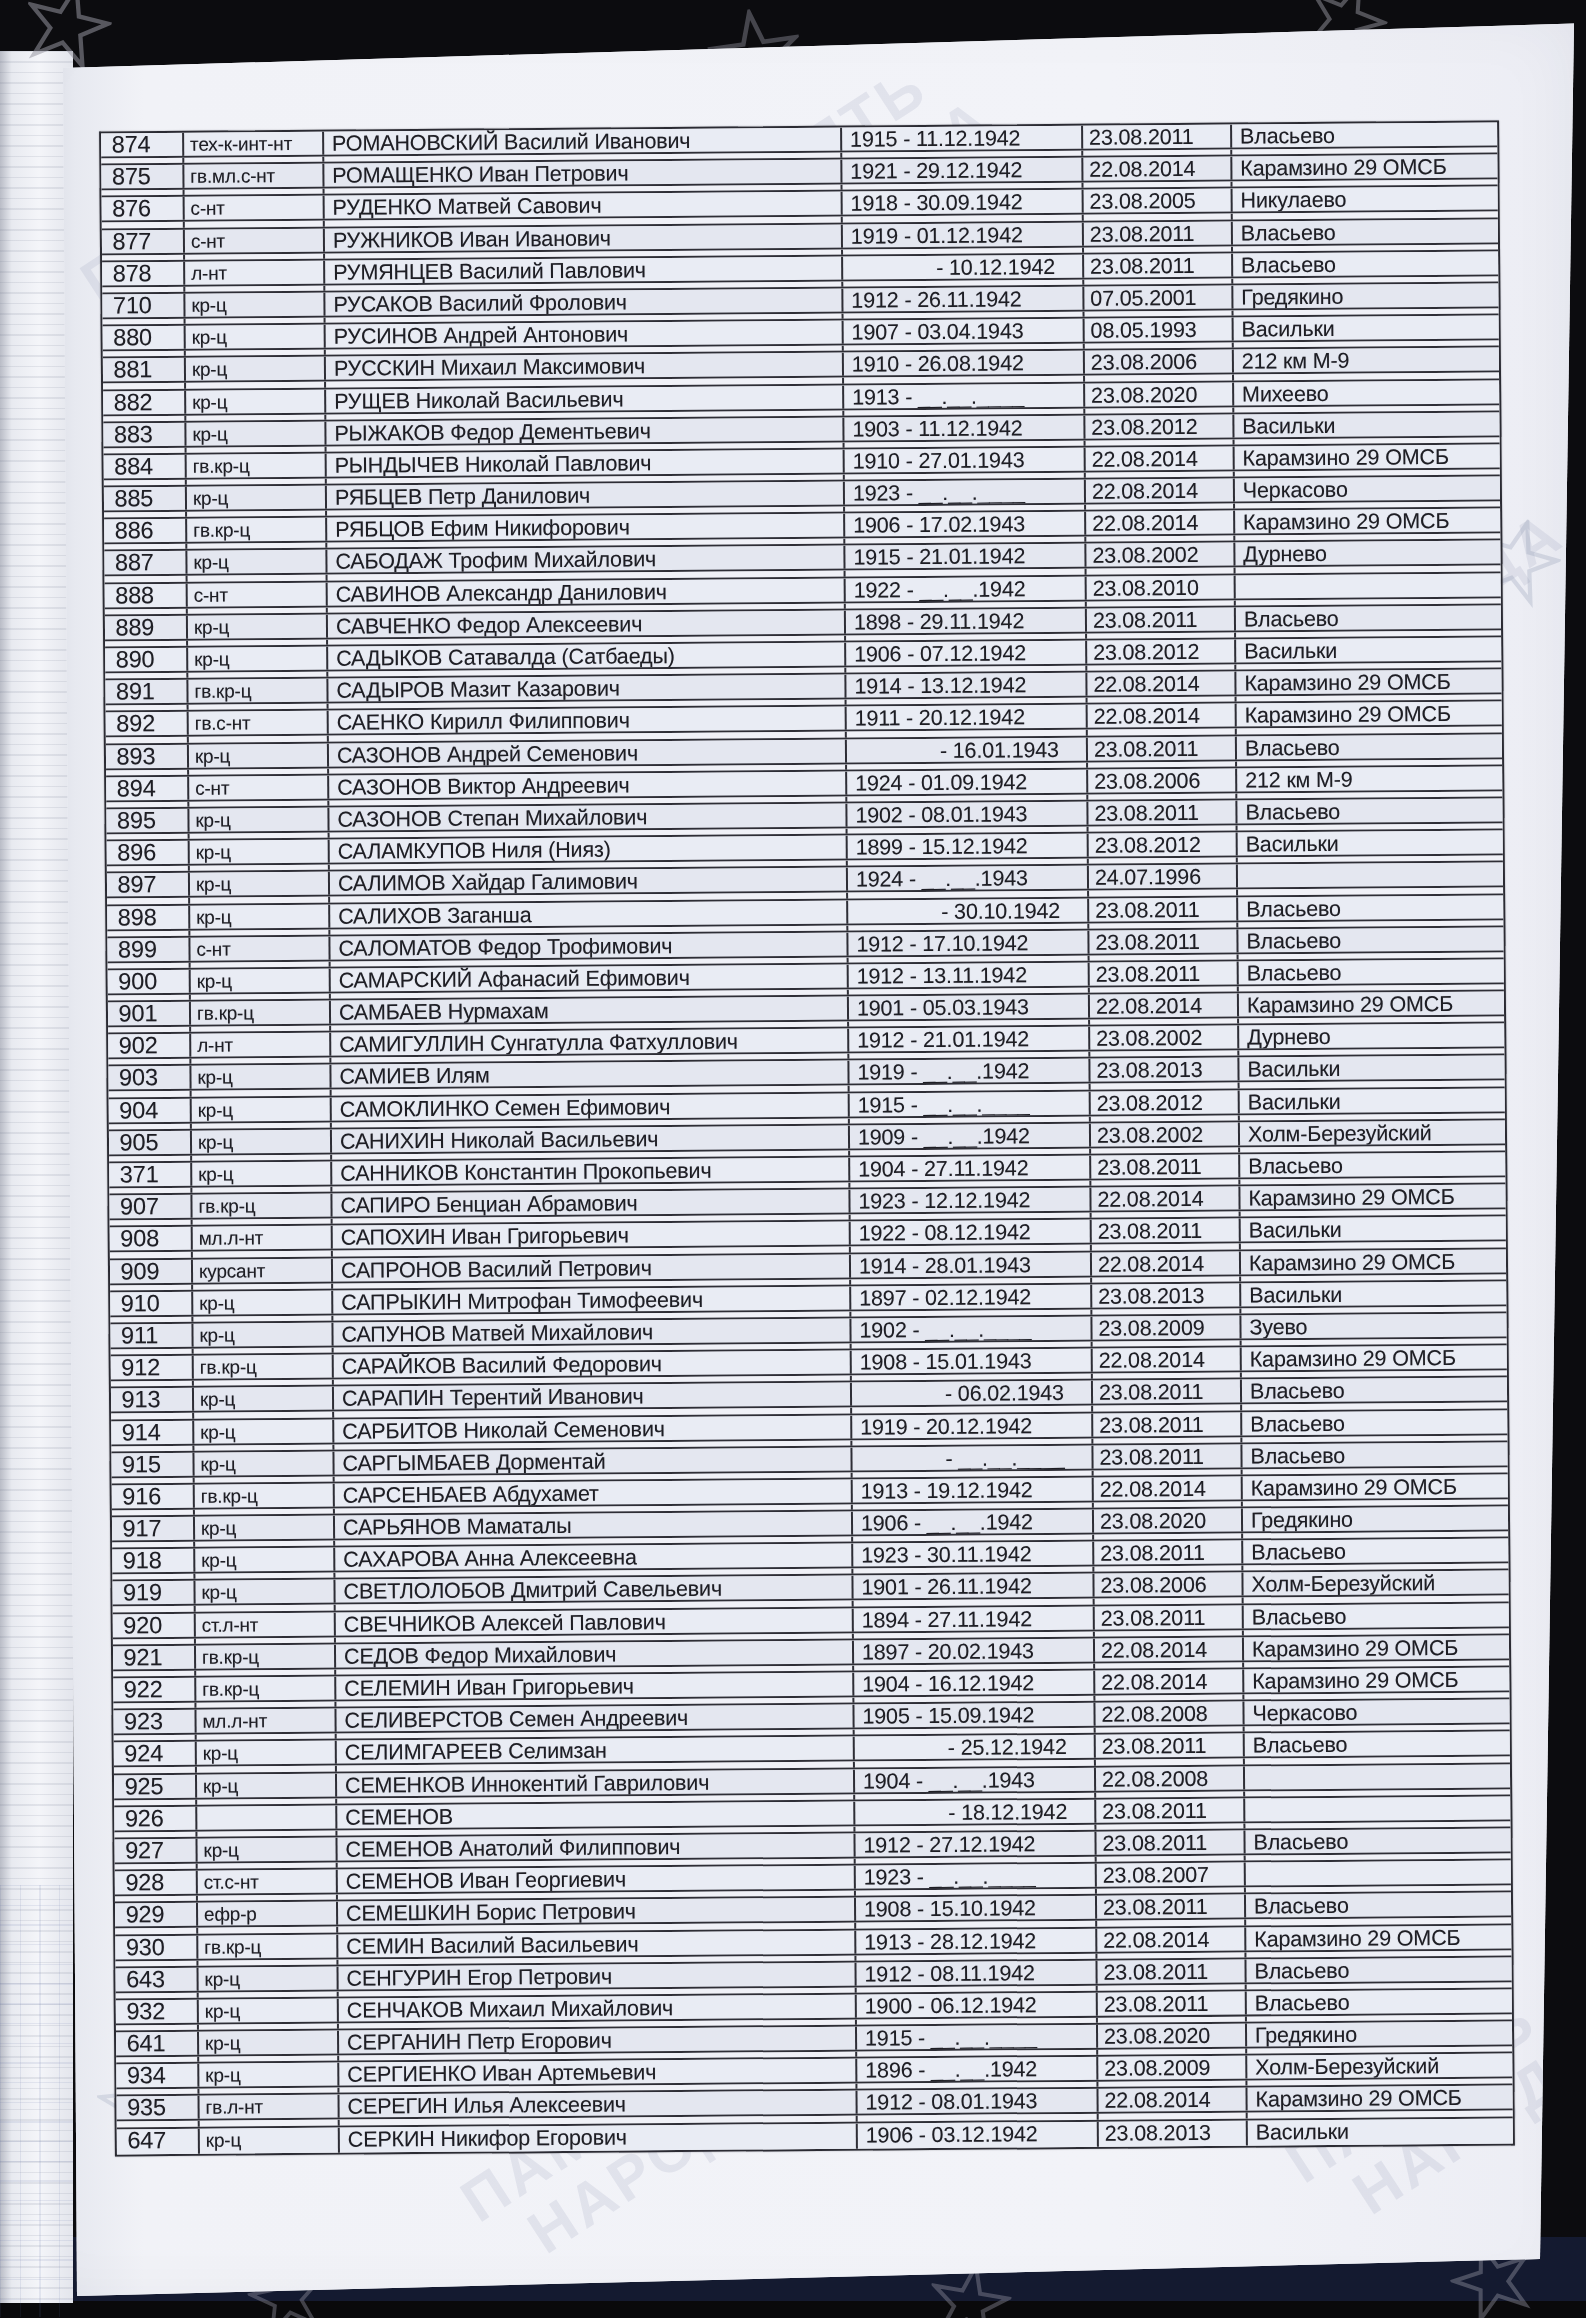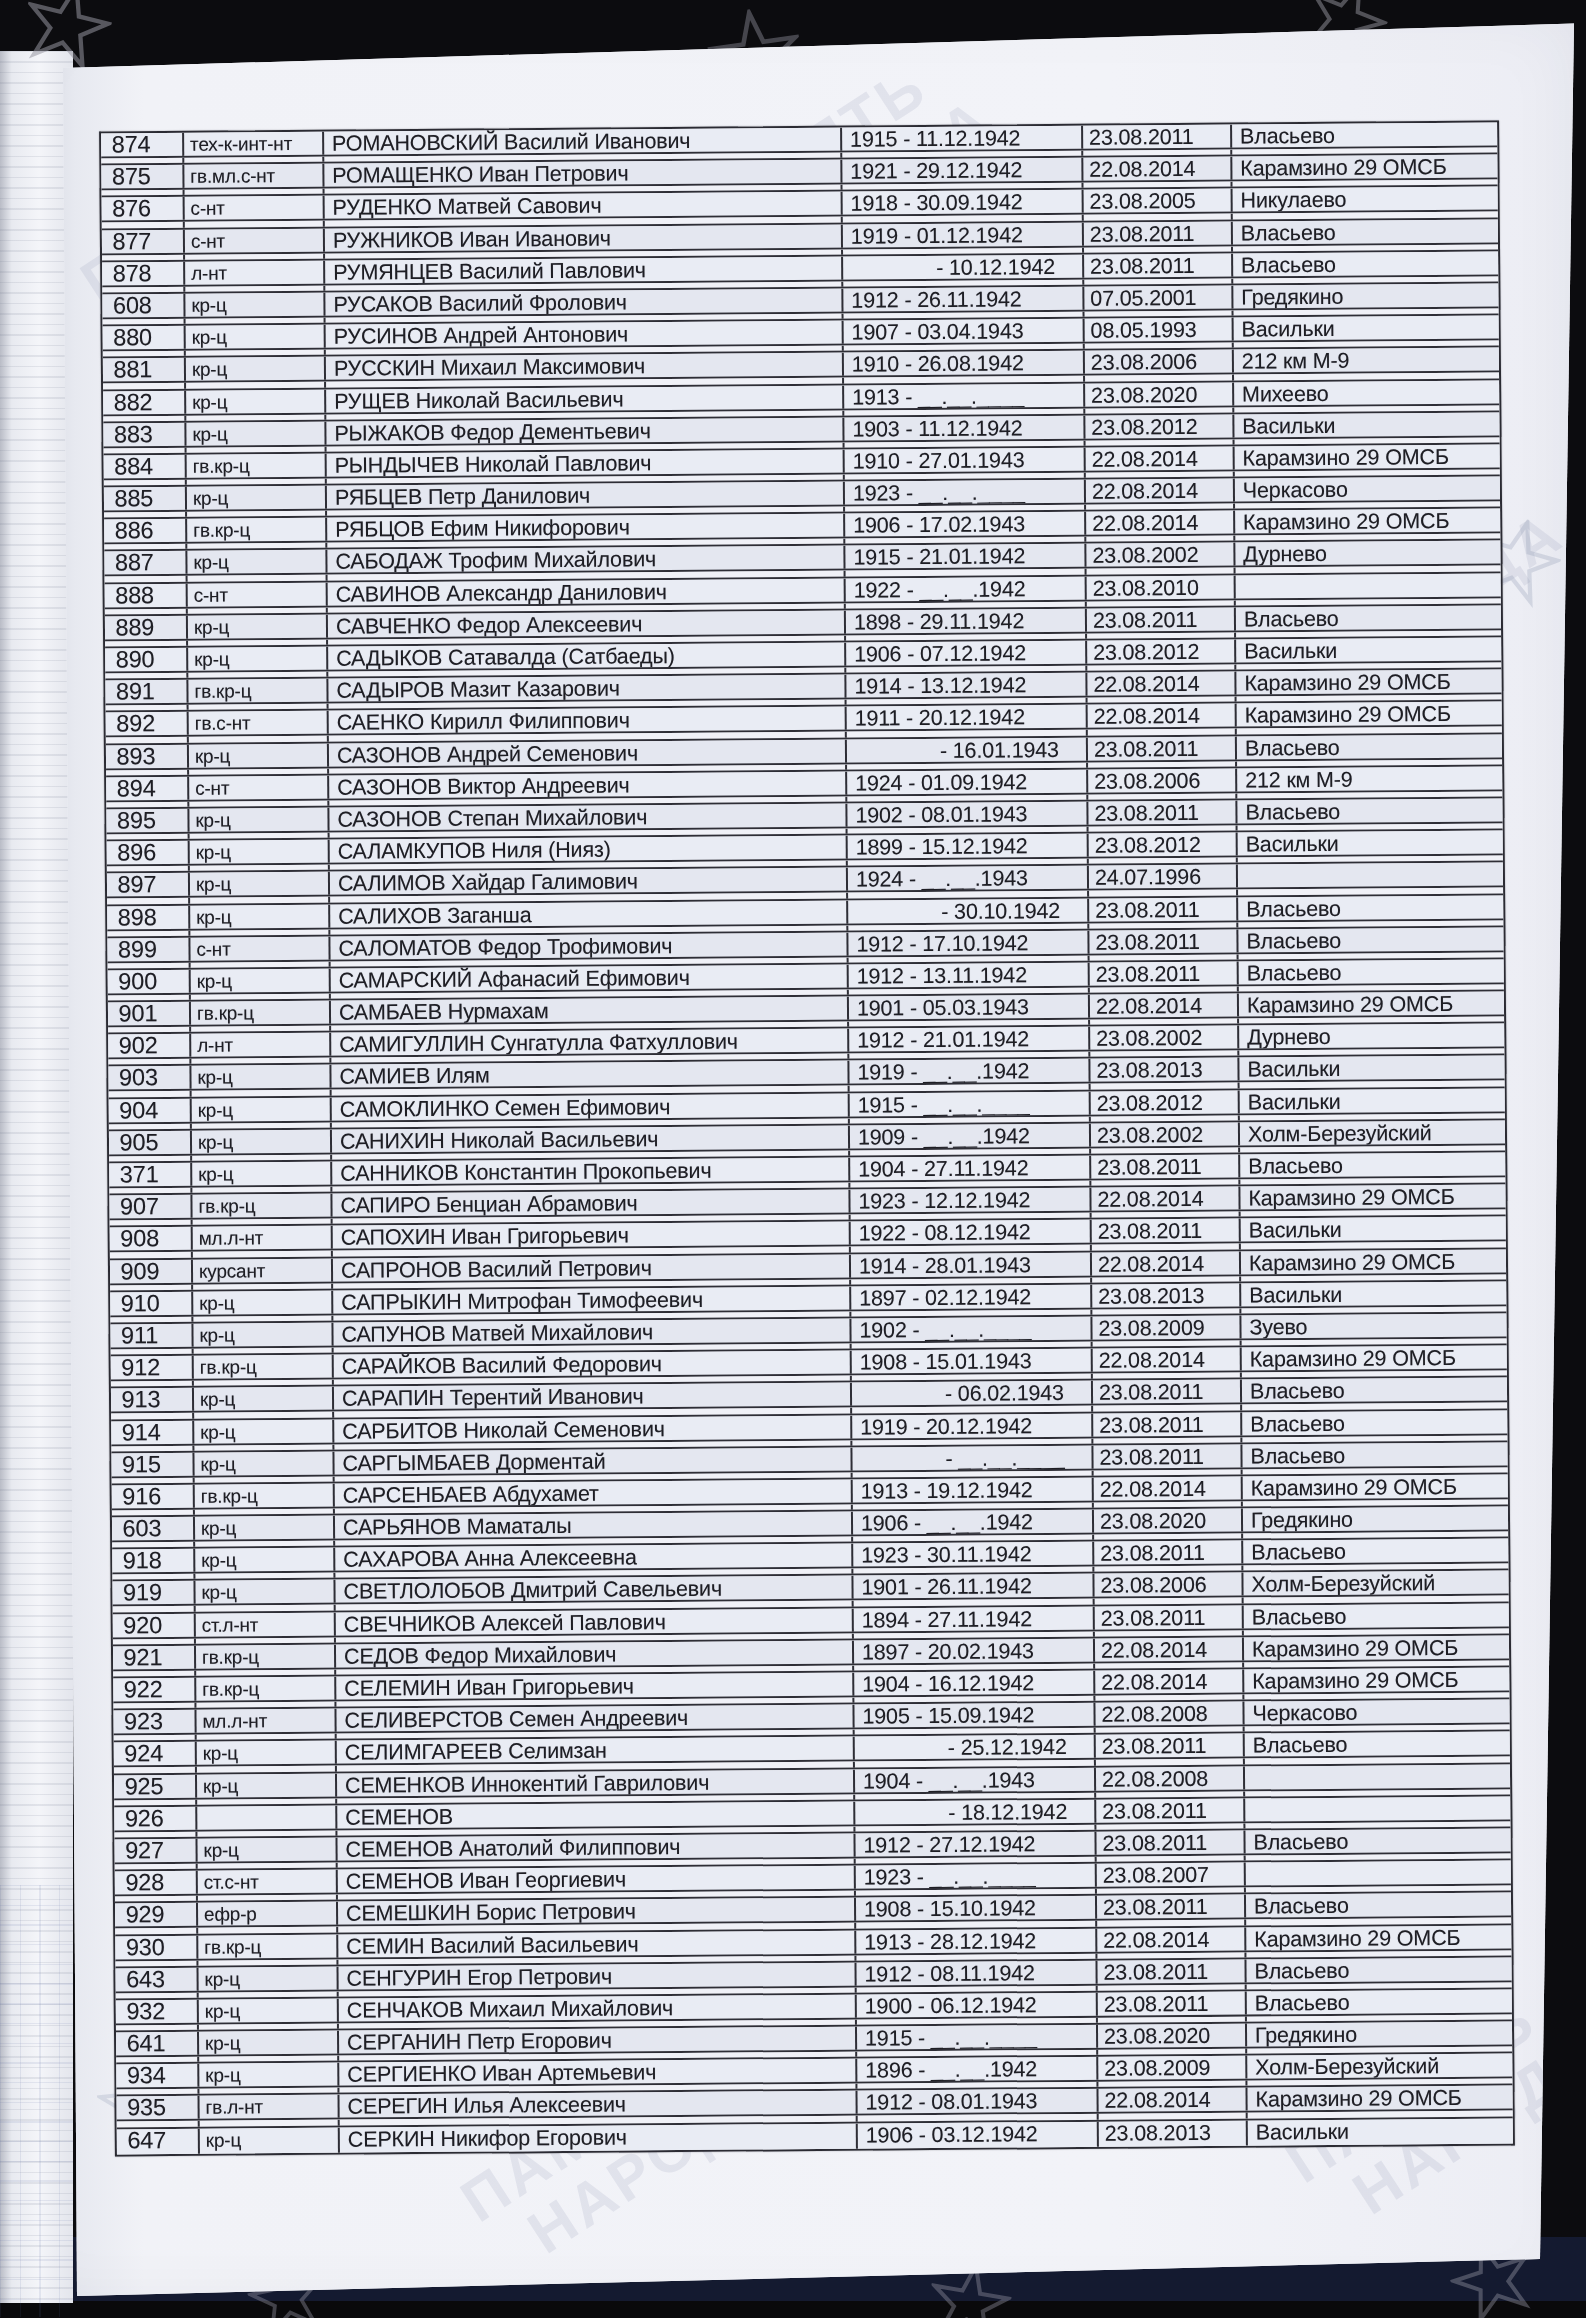--- a/index.html
+++ b/index.html
@@ -226,21 +226,21 @@
       </div>
       <div class="spacer">
         <div class="cell c-num"></div>
         <div class="cell c-rank"></div>
         <div class="cell c-name"></div>
         <div class="cell c-dates"></div>
         <div class="cell c-reburial"></div>
         <div class="cell c-place"></div>
       </div>
       <div class="trow alt">
-        <div class="cell c-num">608</div>
+        <div class="cell c-num">710</div>
         <div class="cell c-rank">кр-ц</div>
         <div class="cell c-name">РУСАКОВ Василий Фролович</div>
         <div class="cell c-dates">1912 - 26.11.1942</div>
         <div class="cell c-reburial">07.05.2001</div>
         <div class="cell c-place">Гредякино</div>
       </div>
       <div class="spacer">
         <div class="cell c-num"></div>
         <div class="cell c-rank"></div>
         <div class="cell c-name"></div>
@@ -834,21 +834,21 @@
       </div>
       <div class="spacer">
         <div class="cell c-num"></div>
         <div class="cell c-rank"></div>
         <div class="cell c-name"></div>
         <div class="cell c-dates"></div>
         <div class="cell c-reburial"></div>
         <div class="cell c-place"></div>
       </div>
       <div class="trow alt">
-        <div class="cell c-num">603</div>
+        <div class="cell c-num">917</div>
         <div class="cell c-rank">кр-ц</div>
         <div class="cell c-name">САРЬЯНОВ Маматалы</div>
         <div class="cell c-dates">1906 - __.__.1942</div>
         <div class="cell c-reburial">23.08.2020</div>
         <div class="cell c-place">Гредякино</div>
       </div>
       <div class="spacer">
         <div class="cell c-num"></div>
         <div class="cell c-rank"></div>
         <div class="cell c-name"></div>

